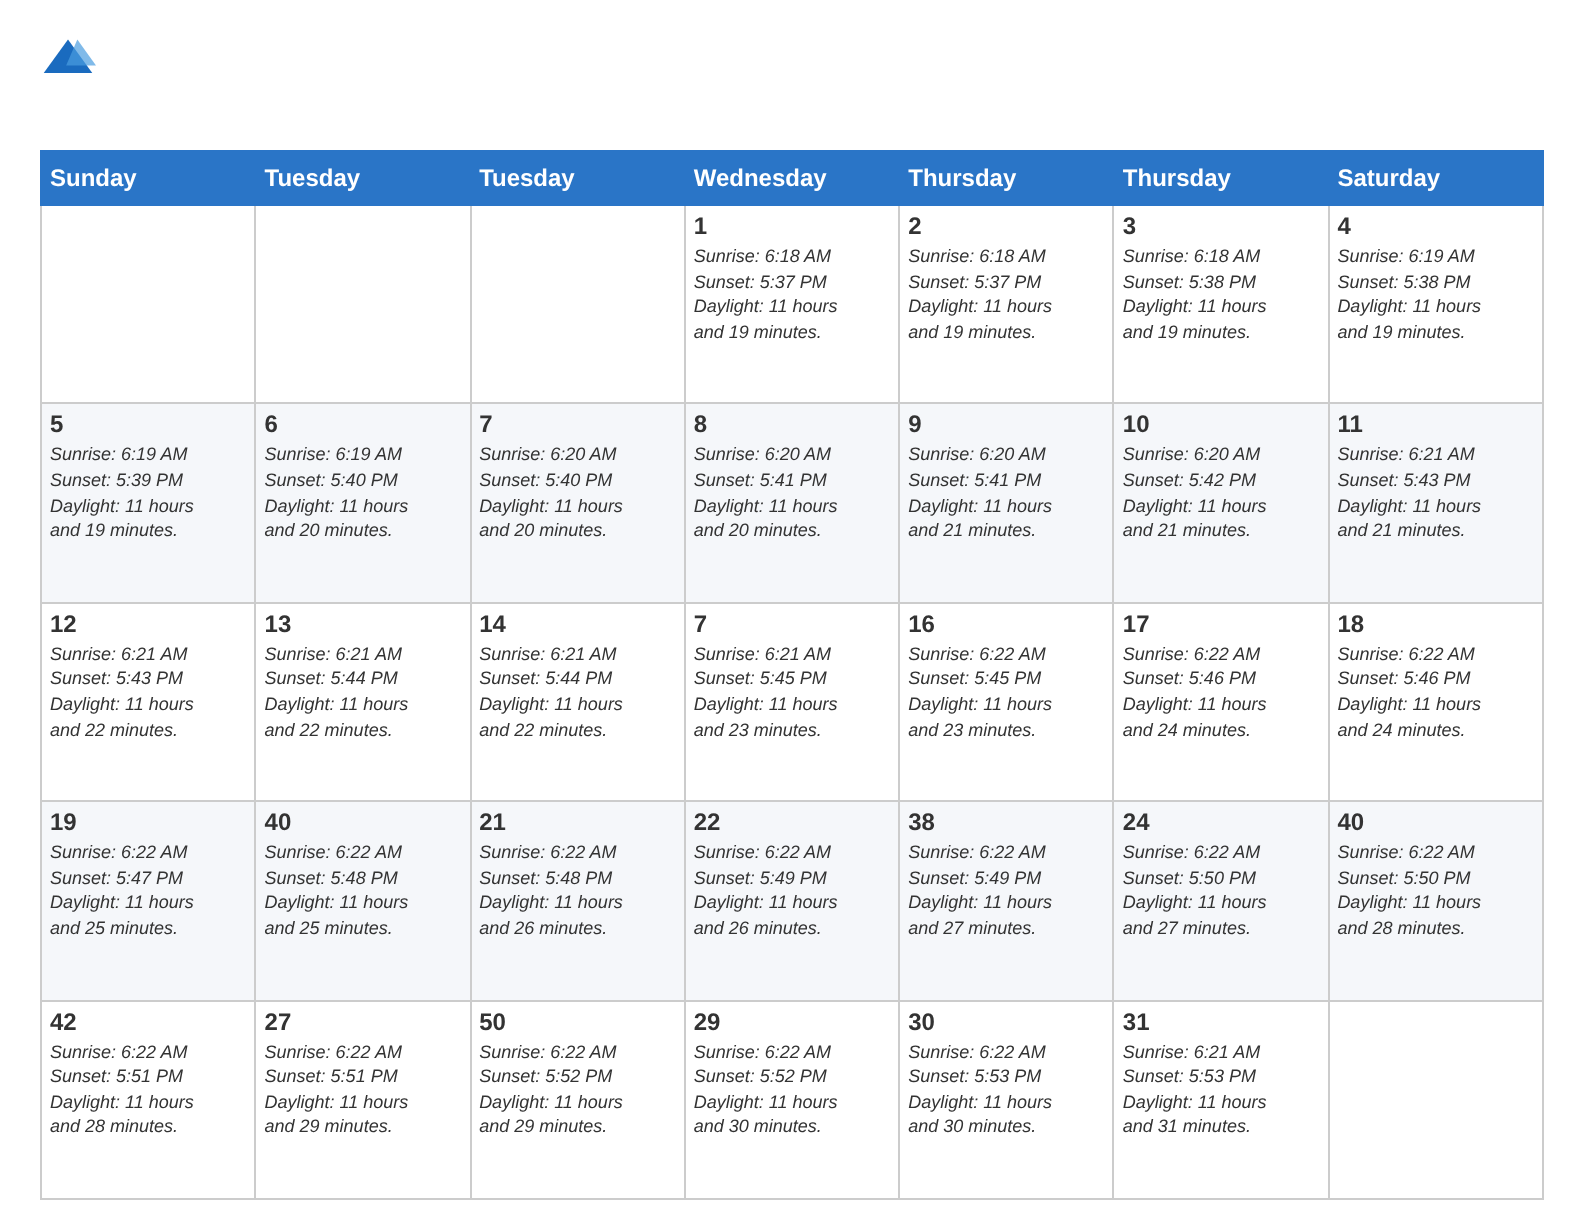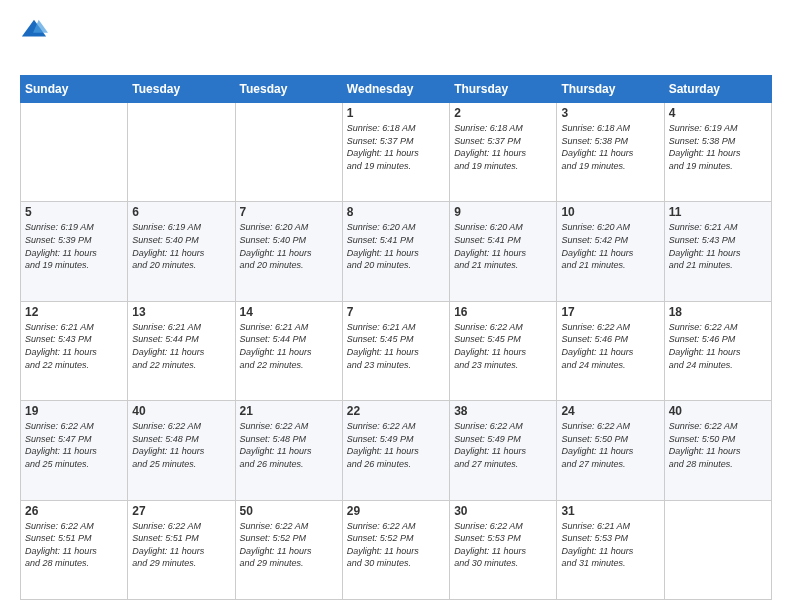--- a/index.html
+++ b/index.html
@@ -317,21 +317,21 @@
           <td>
             <span class="day-num">40</span>
             <div class="day-info" style="white-space: pre-line;">Sunrise: 6:22 AM
 Sunset: 5:50 PM
 Daylight: 11 hours
 and 28 minutes.</div>
           </td>
         </tr>
         <tr>
           <td>
-            <span class="day-num">26</span>
+            <span class="day-num">42</span>
             <div class="day-info" style="white-space: pre-line;">Sunrise: 6:22 AM
 Sunset: 5:51 PM
 Daylight: 11 hours
 and 28 minutes.</div>
           </td>
           <td>
             <span class="day-num">27</span>
             <div class="day-info" style="white-space: pre-line;">Sunrise: 6:22 AM
 Sunset: 5:51 PM
 Daylight: 11 hours

